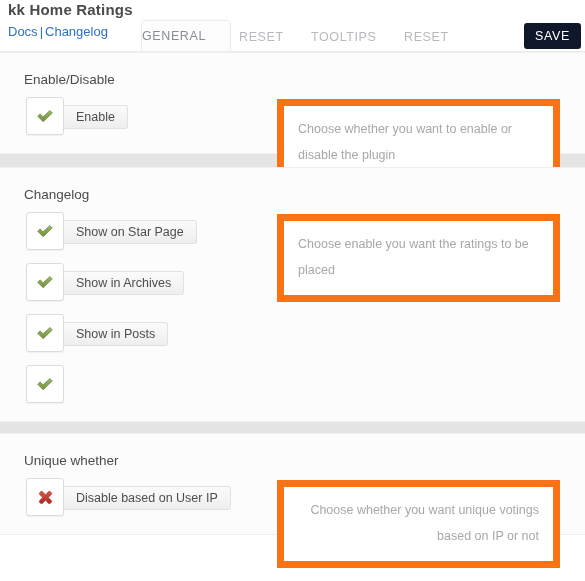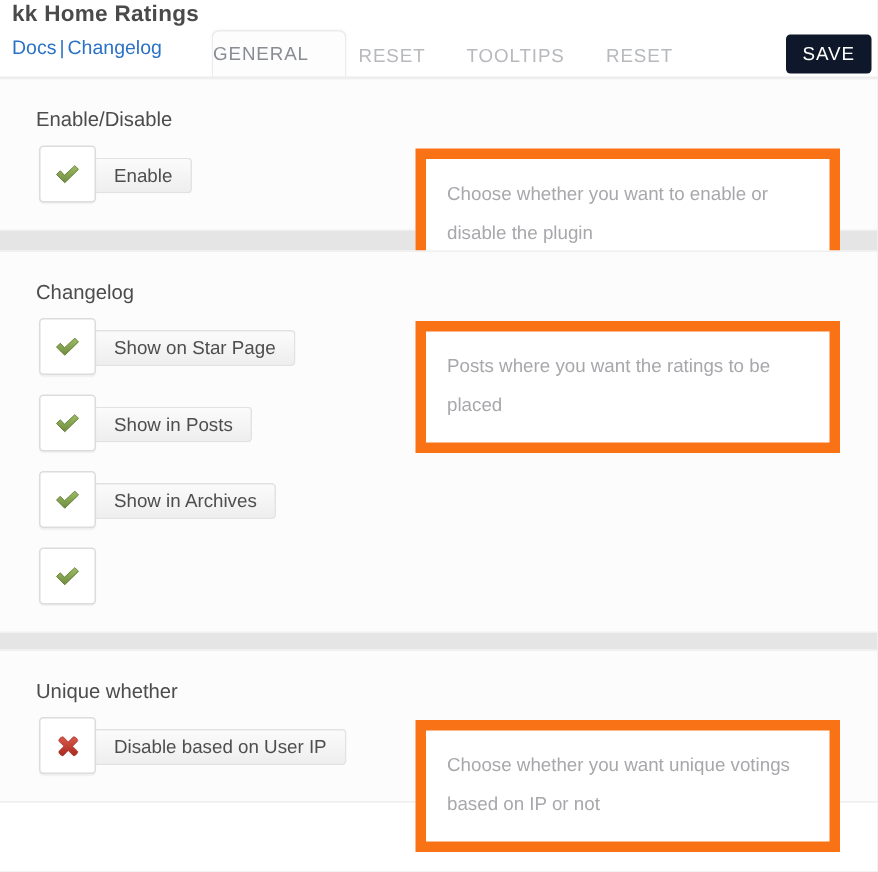--- a/index.html
+++ b/index.html
@@ -221,21 +221,21 @@
     background: #ffffff;
     color: #a8a8ac;
     font-size: 12.5px;
     line-height: 26px;
     padding: 10px 14px 12px 14px;
   }
 
   
   #desc-enable    { top: 0px; }
   #desc-placement { top: 0px; }
-  #desc-unique    { top: 0px; }
+  #desc-unique    { top: 0px; text-align: right; }
 </style>
 </head>
 <body>
 
 <div class="header">
 
   <div class="brand">
     <div class="brand-title">kk Home Ratings</div>
     <div class="brand-links">
       <a href="#">Docs</a><span class="sep">|</span><a href="#">Changelog</a>
@@ -292,42 +292,42 @@
 
         <div class="row">
           <div class="toggle">
             <div class="toggle-box">
               <svg class="ico-check" viewBox="0 0 24 24">
                 <path d="M3.2 12.4 L6.2 9.4 L9.6 13.0 L17.9 5.3 L20.8 8.3 L9.8 19.0 Z" fill="url(#gchk)" stroke="#5e7834" stroke-width="0.7" stroke-linejoin="round"></path>
               </svg>
             </div>
             <div class="toggle-label">Show on Star Page</div>
           </div>
-          <div class="desc" id="desc-placement">Posts where you want the ratings to be placed</div>
+          <div class="desc" id="desc-placement">Choose enable you want the ratings to be placed</div>
+        </div>
+
+        <div class="row">
+          <div class="toggle">
+            <div class="toggle-box">
+              <svg class="ico-check" viewBox="0 0 24 24">
+                <path d="M3.2 12.4 L6.2 9.4 L9.6 13.0 L17.9 5.3 L20.8 8.3 L9.8 19.0 Z" fill="url(#gchk)" stroke="#5e7834" stroke-width="0.7" stroke-linejoin="round"></path>
+              </svg>
+            </div>
+            <div class="toggle-label">Show in Archives</div>
+          </div>
         </div>
 
         <div class="row">
           <div class="toggle">
             <div class="toggle-box">
               <svg class="ico-check" viewBox="0 0 24 24">
                 <path d="M3.2 12.4 L6.2 9.4 L9.6 13.0 L17.9 5.3 L20.8 8.3 L9.8 19.0 Z" fill="url(#gchk)" stroke="#5e7834" stroke-width="0.7" stroke-linejoin="round"></path>
               </svg>
             </div>
             <div class="toggle-label">Show in Posts</div>
-          </div>
-        </div>
-
-        <div class="row">
-          <div class="toggle">
-            <div class="toggle-box">
-              <svg class="ico-check" viewBox="0 0 24 24">
-                <path d="M3.2 12.4 L6.2 9.4 L9.6 13.0 L17.9 5.3 L20.8 8.3 L9.8 19.0 Z" fill="url(#gchk)" stroke="#5e7834" stroke-width="0.7" stroke-linejoin="round"></path>
-              </svg>
-            </div>
-            <div class="toggle-label">Show in Archives</div>
           </div>
         </div>
 
         <div class="row">
           <div class="toggle">
             <div class="toggle-box">
               <svg class="ico-check" viewBox="0 0 24 24">
                 <path d="M3.2 12.4 L6.2 9.4 L9.6 13.0 L17.9 5.3 L20.8 8.3 L9.8 19.0 Z" fill="url(#gchk)" stroke="#5e7834" stroke-width="0.7" stroke-linejoin="round"></path>
               </svg>
             </div>

